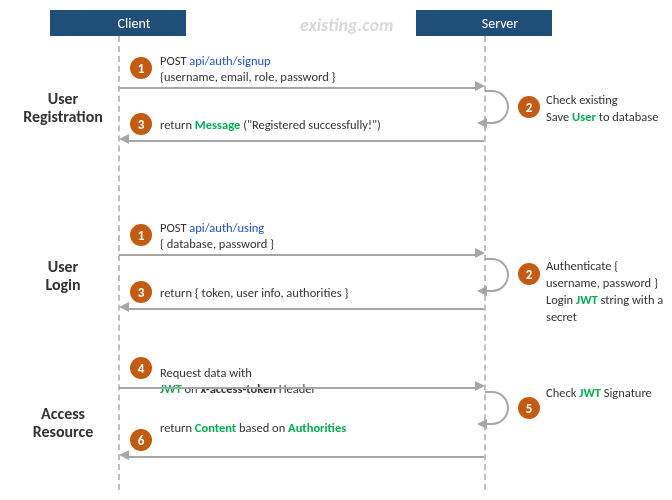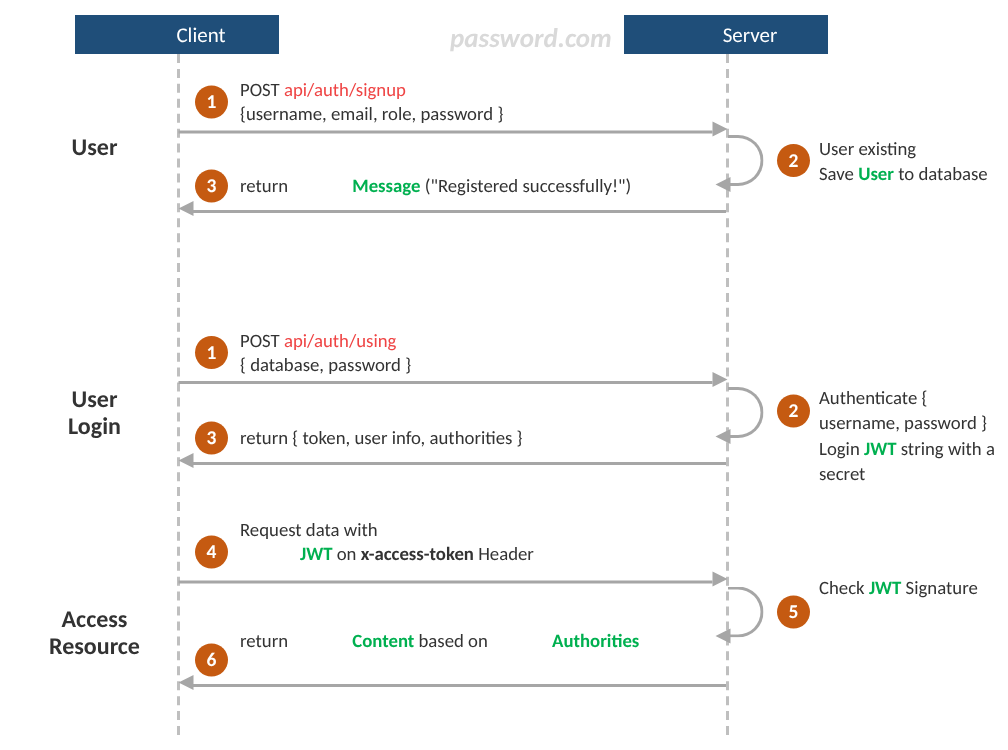--- a/index.html
+++ b/index.html
@@ -3,58 +3,58 @@
 <meta charset="utf-8">
 <style>
   * { box-sizing: border-box; margin: 0; padding: 0; }
   body { font-family: Calibri, Arial, sans-serif; font-size: 13px; color: #333; background: #fff; width: 672px; height: 500px; position: relative; }
   .lifeline-head { position: absolute; top: 10px; width: 136px; height: 26px; background: #1f4e79; color: #fff; display: flex; align-items: center; justify-content: center; font-size: 14px; padding-left: 32px; }
   .lifeline { position: absolute; top: 36px; width: 0; height: 454px; border-left: 2px dashed #bfbfbf; }
   .watermark { position: absolute; top: 14px; left: 300px; color: #d9d9d9; font-style: italic; font-size: 18px; font-weight: bold; }
   .section-label { position: absolute; left: 8px; width: 110px; text-align: center; font-weight: bold; font-size: 16px; line-height: 1.1; }
   .num-circle { position: absolute; width: 22px; height: 22px; border-radius: 50%; background: #c55a11; color: #fff; display: flex; align-items: center; justify-content: center; font-weight: bold; font-size: 13px; }
   .msg-text { position: absolute; font-size: 12.5px; line-height: 1.25; }
-  .msg-text .endpoint { color: #ef4444; }
-  .msg-text .kw { color: #00b050; font-weight: bold; margin-left: 40px; }
+  .msg-text .endpoint { color: #1d4ed8; }
+  .msg-text .kw { color: #00b050; font-weight: bold; }
   .msg-text .strong { font-weight: bold; text-align: center; }
   .arrow-line { position: absolute; height: 0; border-top: 2.5px solid #a6a6a6; }
   .arrow-head-r { position: absolute; width: 0; height: 0; border-top: 5px solid transparent; border-bottom: 5px solid transparent; border-left: 10px solid #a6a6a6; }
   .arrow-head-l { position: absolute; width: 0; height: 0; border-top: 5px solid transparent; border-bottom: 5px solid transparent; border-right: 10px solid #a6a6a6; }
   .self-arc { position: absolute; width: 24px; height: 34px; border: 2.5px solid #a6a6a6; border-left: none; border-radius: 0 18px 18px 0; }
   .self-arc::after { content: ""; position: absolute; left: -8px; bottom: -6px; width: 0; height: 0; border-top: 5px solid transparent; border-bottom: 5px solid transparent; border-right: 10px solid #a6a6a6; }
   .server-text { position: absolute; font-size: 12.5px; line-height: 1.35; }
   .server-text .kw { color: #00b050; font-weight: bold; }
 </style>
 </head>
 <body>
 
-<div class="watermark">password.com</div>
+<div class="watermark">existing.com</div>
 
 <div class="lifeline-head" style="left:50px">Client</div>
 <div class="lifeline-head" style="left:416px">Server</div>
 
 <div class="lifeline" style="left:118px"></div>
 <div class="lifeline" style="left:484px"></div>
 
 <div class="section-label" style="top:90px">
-  <span>User</span><br>
+  <span>User</span><br><span>Registration</span>
 </div>
 
 <div class="num-circle" style="left:130px; top:57px">1</div>
 <div class="msg-text" style="left:160px; top:53px">
   <span>POST </span><span class="endpoint">api/auth/signup</span><br>
   <span>{username, email, role, password }</span>
 </div>
 <div class="arrow-line" style="left:119px; top:87px; width:356px"></div>
 <div class="arrow-head-r" style="left:475px; top:81px"></div>
 
 <div class="self-arc" style="left:485px; top:90px"></div>
 <div class="num-circle" style="left:518px; top:96px">2</div>
 <div class="server-text" style="left:546px; top:92px">
-  <span>User existing</span><br>
+  <span>Check existing</span><br>
   <span>Save </span><span class="kw">User</span><span> to database</span>
 </div>
 
 <div class="num-circle" style="left:130px; top:113px">3</div>
 <div class="msg-text" style="left:160px; top:117px">
   <span>return </span><span class="kw">Message</span><span> ("Registered successfully!")</span>
 </div>
 <div class="arrow-line" style="left:128px; top:140px; width:356px"></div>
 <div class="arrow-head-l" style="left:119px; top:134px"></div>
 
@@ -80,21 +80,21 @@
 <div class="num-circle" style="left:130px; top:281px">3</div>
 <div class="msg-text" style="left:160px; top:285px">return { token, user info, authorities }</div>
 <div class="arrow-line" style="left:128px; top:308px; width:356px"></div>
 <div class="arrow-head-l" style="left:119px; top:302px"></div>
 
 <div class="section-label" style="top:405px">
   <span>Access</span><br><span>Resource</span>
 </div>
 
 <div class="num-circle" style="left:130px; top:357px">4</div>
-<div class="msg-text" style="left:160px; top:346px">
+<div class="msg-text" style="left:160px; top:365px">
   <span>Request  data with</span><br>
   <span class="kw">JWT</span><span> on </span><span class="strong">x-access-token</span><span> Header</span>
 </div>
 <div class="arrow-line" style="left:119px; top:387px; width:356px"></div>
 <div class="arrow-head-r" style="left:475px; top:381px"></div>
 
 <div class="self-arc" style="left:485px; top:391px"></div>
 <div class="num-circle" style="left:518px; top:397px">5</div>
 <div class="server-text" style="left:546px; top:385px; width:120px">
   <span>Check </span><span class="kw">JWT</span><span> Signature</span><br>

